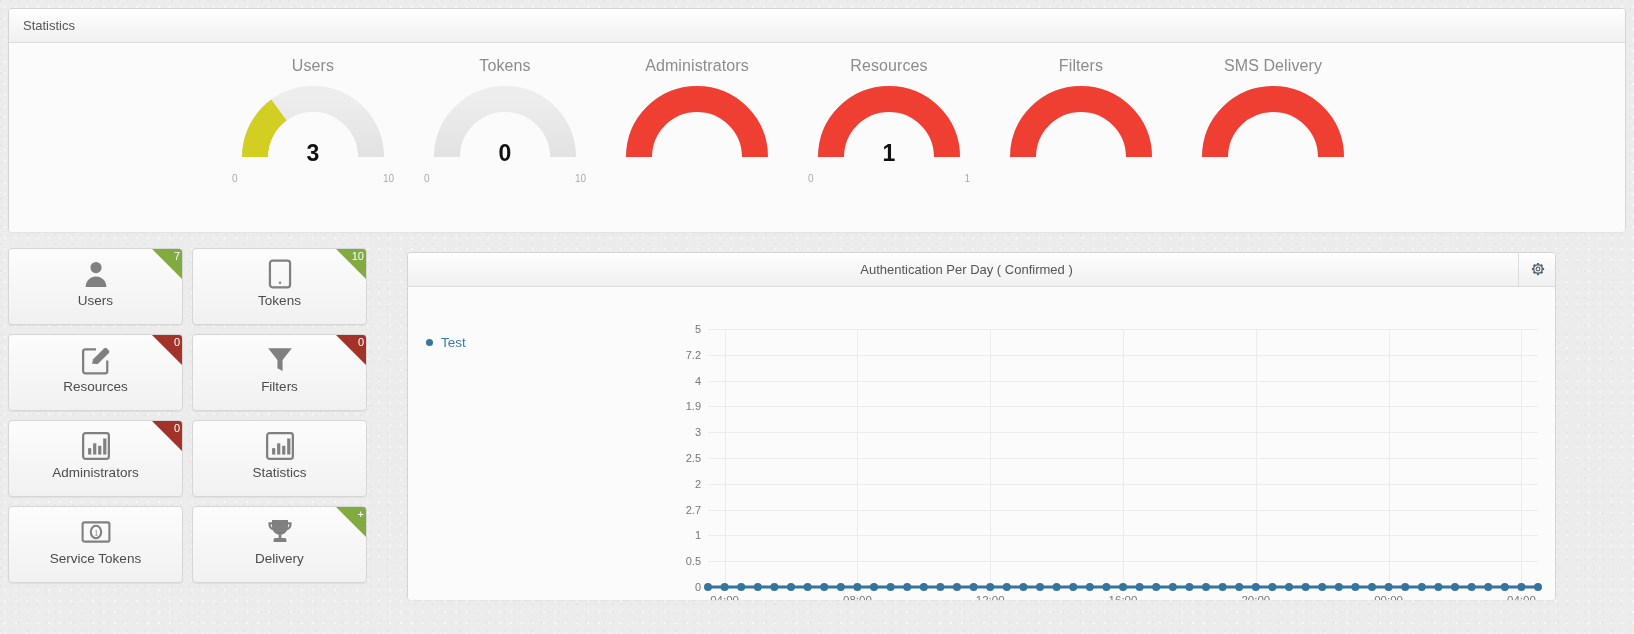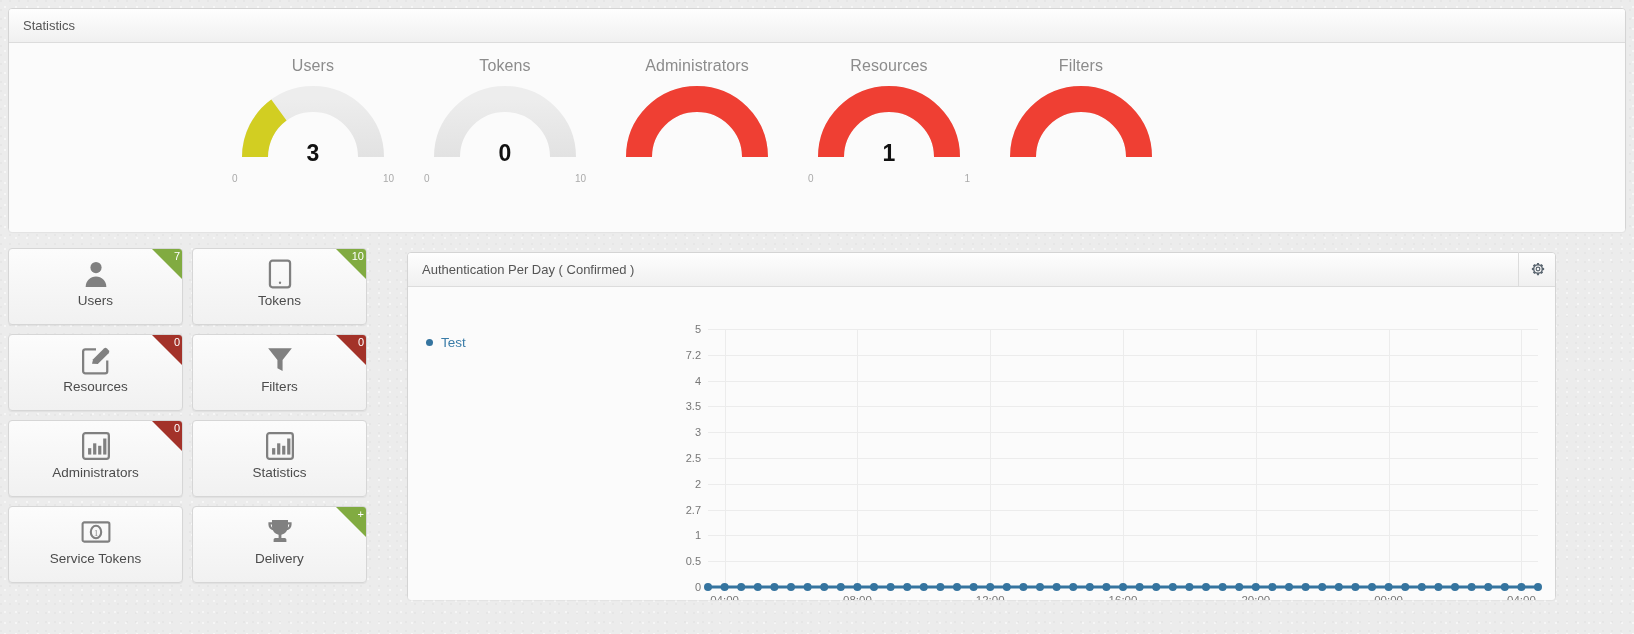--- a/index.html
+++ b/index.html
@@ -147,21 +147,21 @@
     font-family: "Liberation Sans", sans-serif;
   }
 
   
   #chart-panel {
     position: absolute;
     left: 407px; top: 252px;
     width: 1149px;
     height: 348px;
   }
-  #chart-panel .panel-head { padding-right: 44px; }
+  #chart-panel .panel-head { padding-right: 44px; text-align: center; }
   .head-tool {
     position: absolute;
     top: -1px; right: -1px;
     width: 38px; height: 34px;
     border-left: 1px solid #dcdcdc;
     display: flex;
     align-items: center;
     justify-content: center;
     color: #5b6670;
     cursor: pointer;
@@ -311,20 +311,35 @@
           <div class="gauge-title">Filters</div>
           <div class="gauge-graphic">
             <svg width="158" height="82" viewBox="0 0 158 82">
               <defs>
                 <linearGradient id="trk4" x1="0" y1="0" x2="0" y2="1">
                   <stop offset="0%" stop-color="#ededed"></stop>
                   <stop offset="100%" stop-color="#e2e2e2"></stop>
                 </linearGradient>
               </defs>
               <path d="M 21 72 A 58 58 0 0 1 137 71.99999999999999" stroke="url(#trk4)" stroke-width="26" fill="none"></path>
+              <path d="M 21 72 A 58 58 0 0 1 137 71.99999999999999" stroke="#ef3f33" stroke-width="26" fill="none"></path>
+            </svg>
+          </div>
+        </div>
+        <div class="gauge-wrap" style="left: 1168px;">
+          <div class="gauge-title">SMS Delivery</div>
+          <div class="gauge-graphic">
+            <svg width="158" height="82" viewBox="0 0 158 82">
+              <defs>
+                <linearGradient id="trk5" x1="0" y1="0" x2="0" y2="1">
+                  <stop offset="0%" stop-color="#ededed"></stop>
+                  <stop offset="100%" stop-color="#e2e2e2"></stop>
+                </linearGradient>
+              </defs>
+              <path d="M 21 72 A 58 58 0 0 1 137 71.99999999999999" stroke="url(#trk5)" stroke-width="26" fill="none"></path>
               <path d="M 21 72 A 58 58 0 0 1 137 71.99999999999999" stroke="#ef3f33" stroke-width="26" fill="none"></path>
             </svg>
           </div>
         </div>
       </div>
   </div>
 
   <div id="tiles">
       <div class="tile-row">
         <div class="tile">
@@ -453,21 +468,21 @@
           <div class="ytick" style="top: 206.4px;">1</div>
           <div class="gridline-h" style="top: 180.6px;"></div>
           <div class="ytick" style="top: 180.6px;">2.7</div>
           <div class="gridline-h" style="top: 154.8px;"></div>
           <div class="ytick" style="top: 154.8px;">2</div>
           <div class="gridline-h" style="top: 129px;"></div>
           <div class="ytick" style="top: 129px;">2.5</div>
           <div class="gridline-h" style="top: 103.2px;"></div>
           <div class="ytick" style="top: 103.2px;">3</div>
           <div class="gridline-h" style="top: 77.4px;"></div>
-          <div class="ytick" style="top: 77.4px;">3.5</div>
+          <div class="ytick" style="top: 77.4px;">1.9</div>
           <div class="gridline-h" style="top: 51.6px;"></div>
           <div class="ytick" style="top: 51.6px;">4</div>
           <div class="gridline-h" style="top: 25.8px;"></div>
           <div class="ytick" style="top: 25.8px;">7.2</div>
           <div class="gridline-h" style="top: 0px;"></div>
           <div class="ytick" style="top: 0px;">5</div>
           <div class="gridline-v" style="left: 16.6px;"></div>
           <div class="xtick" style="left: 16.6px;">04:00</div>
           <div class="gridline-v" style="left: 149.4px;"></div>
           <div class="xtick" style="left: 149.4px;">08:00</div>

